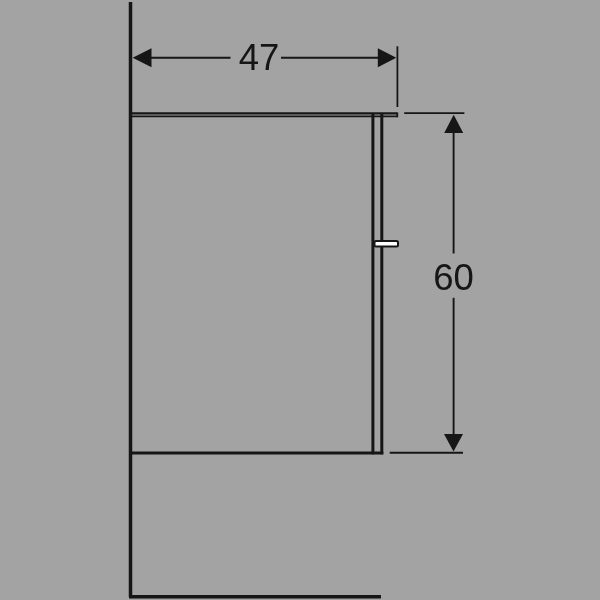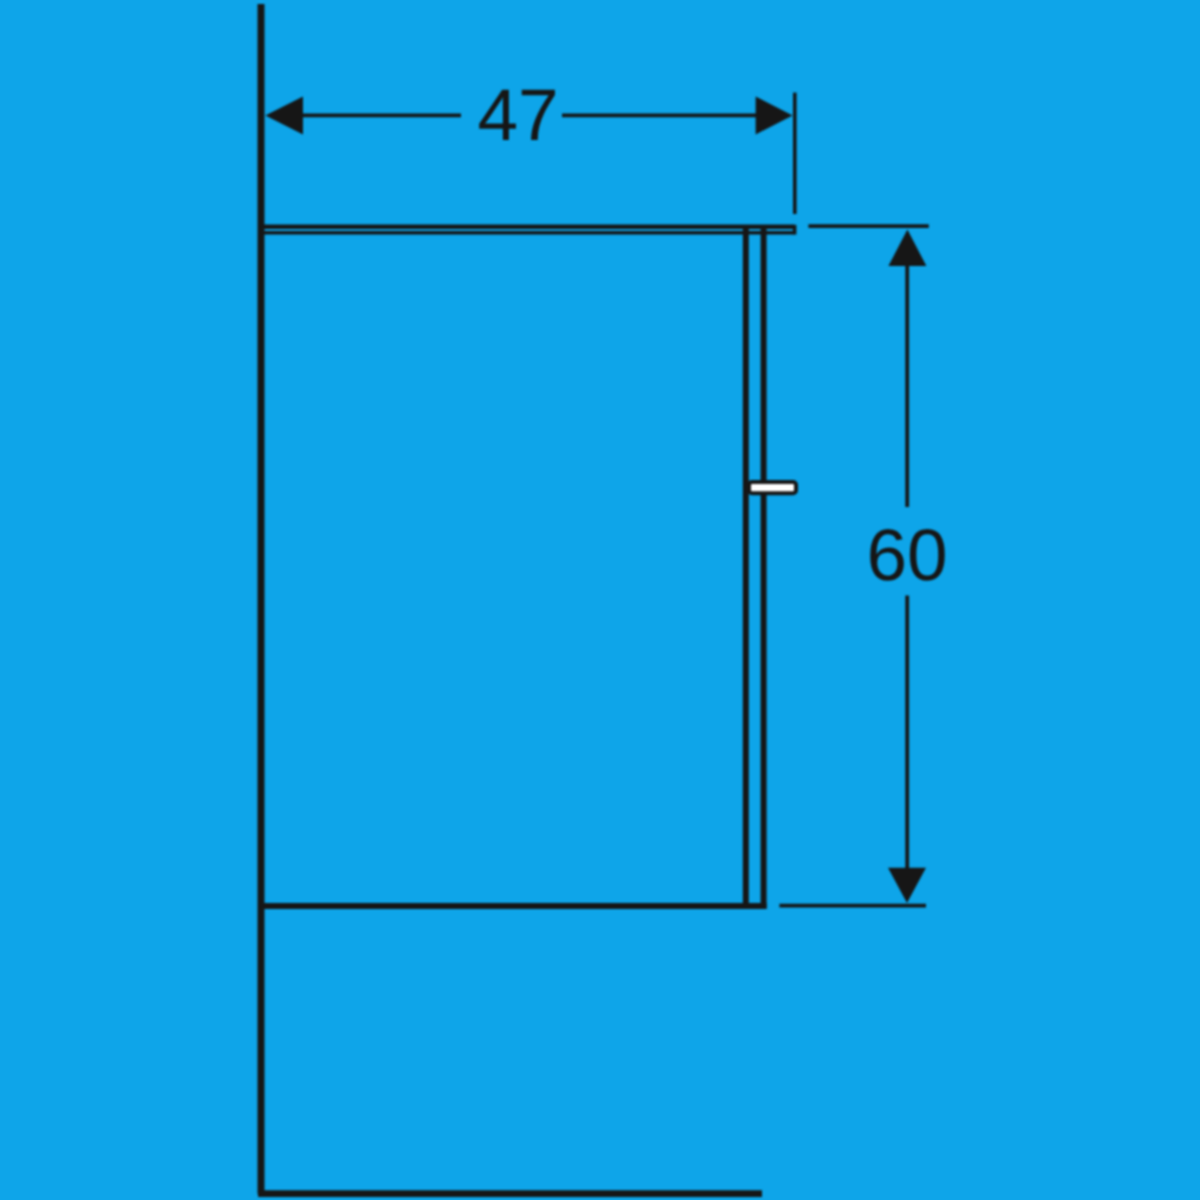--- a/index.html
+++ b/index.html
@@ -1,16 +1,16 @@
 <!DOCTYPE html>
 <html><head>
 <meta charset="utf-8">
 <style>
   html,body{margin:0;padding:0;background:#fff;}
-  .page{width:600px;height:600px;position:relative;background:#0ea5e9;overflow:hidden;}
+  .page{width:600px;height:600px;position:relative;background:#a3a3a3;overflow:hidden;}
   svg{display:block;filter:blur(0.4px);}
   text{font-family:"Liberation Sans",sans-serif;fill:#161616;}
 </style>
 </head>
 <body>
 <div class="page">
 <svg width="600" height="600" viewBox="0 0 600 600">
   <g stroke="#161616" fill="none">
 
     <line x1="130.5" y1="2" x2="130.5" y2="597" stroke-width="3.5"></line>

